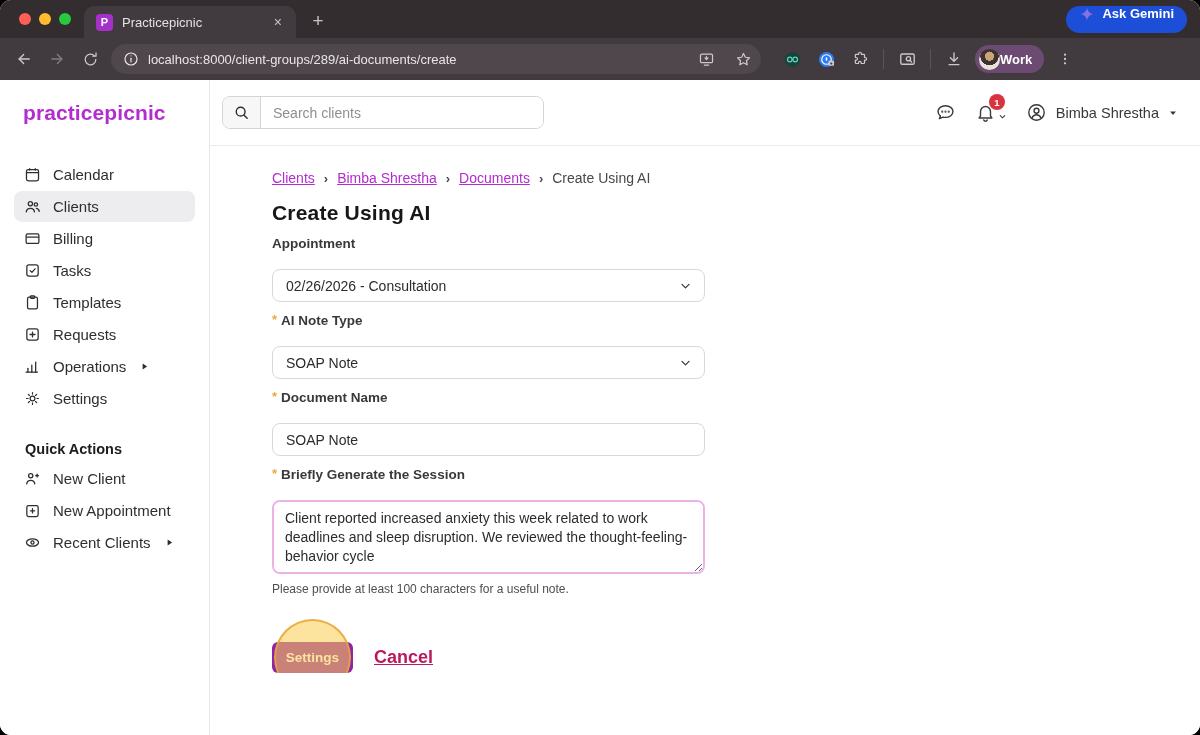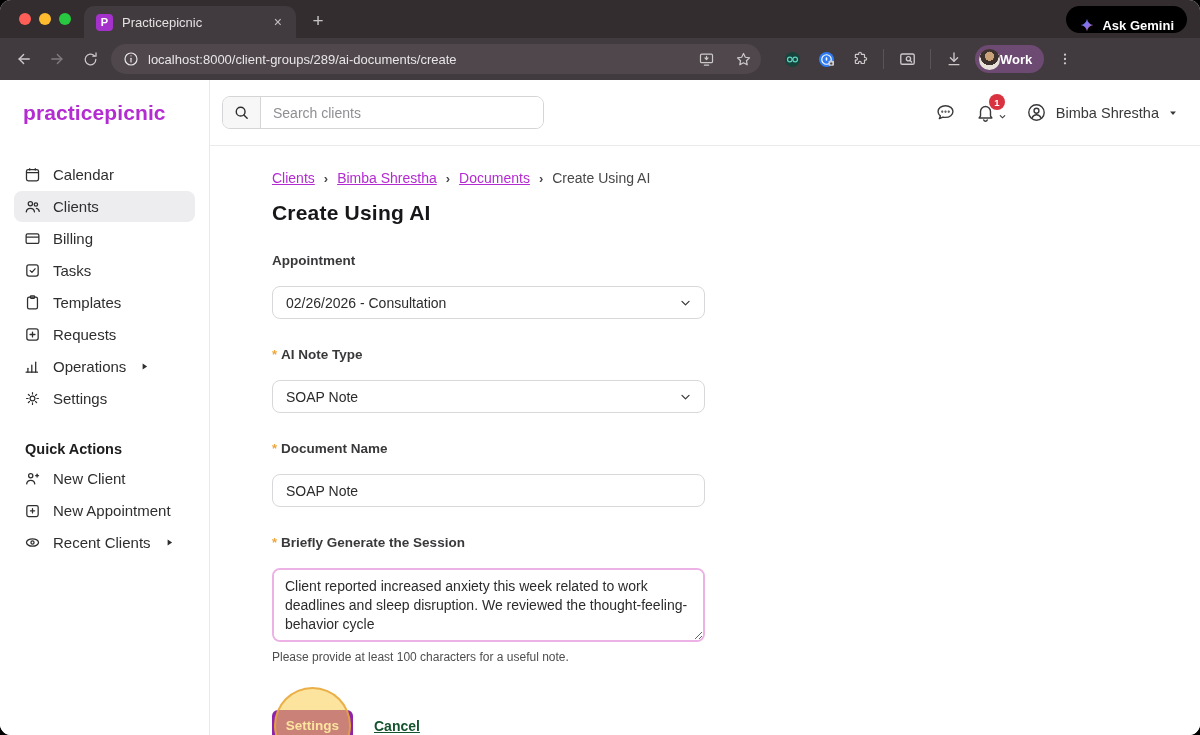--- a/index.html
+++ b/index.html
@@ -32,21 +32,21 @@
     display: flex; align-items: center; justify-content: center; flex-shrink: 0;
   }
   .tab-title { flex: 1; white-space: nowrap; overflow: hidden; }
   .tab-close { color: #c6c2c4; font-size: 14px; line-height: 1; padding: 2px 4px; border-radius: 4px; }
   .newtab {
     width: 28px; height: 28px; margin: 0 0 3px 8px; color: #c6c2c4; font-size: 19px;
     display: flex; align-items: center; justify-content: center; border-radius: 50%;
   }
   .gemini-pill {
     position: absolute; right: 13px; top: 6px; height: 27px; border-radius: 14px;
-    background: #000000; color: #fff; display: flex; align-items: flex-end; gap: 7px;
+    background: #1d4ed8; color: #fff; display: flex; align-items: flex-start; gap: 7px;
     padding: 0 13px; font-size: 13px; font-weight: 600;
   }
   .toolbar {
     height: 42px; background: #413a3e; flex-shrink: 0;
     display: flex; align-items: center; padding: 0 8px; gap: 1px;
   }
   .tb-btn {
     width: 32px; height: 32px; border-radius: 50%; color: #cdc9cb;
     display: flex; align-items: center; justify-content: center; flex-shrink: 0;
   }
@@ -112,22 +112,22 @@
   
   .content { padding: 24px 0 0 62px; overflow: hidden; }
   .breadcrumb { display: flex; align-items: center; gap: 9px; font-size: 14px; }
   .crumb-link { color: #b32bd1; text-decoration: underline; font-weight: 500; cursor: pointer; }
   .crumb-sep { color: #48484a; font-size: 13px; font-weight: bold; }
   .crumb-current { color: #48484a; }
   .page-title { margin-top: 15px; font-size: 21px; font-weight: bold; color: #17171a; letter-spacing: 0.2px; }
 
   .form { width: 433px; }
   .field-label {
-    margin-top: 28px; font-size: 13.5px; font-weight: bold; color: #39393b;
-    display: flex; gap: 4px; align-items: flex-end;
+    margin-top: 11px; font-size: 13.5px; font-weight: bold; color: #39393b;
+    display: flex; gap: 4px; align-items: center;
   }
   .req { color: #eda73c; font-size: 13px; line-height: 1.1; }
   .control { margin-top: 18px; position: relative; }
   .select {
     width: 100%; height: 33px; border: 1px solid #d8d8da; border-radius: 8px; background: #fff;
     font-size: 14px; color: #2c2c2e; padding: 0 34px 0 13px; display: flex; align-items: center;
     cursor: default;
   }
   .chevron { position: absolute; right: 13px; top: 50%; transform: translateY(-50%); color: #3b3b3d; display: flex; }
   .text-input {
@@ -145,21 +145,21 @@
   .generate-btn {
     position: relative; width: 81px; height: 31px; background: #8e24a8; border: none;
     border-radius: 6px; color: #fff; font-size: 13.5px; font-weight: bold;
     font-family: inherit; cursor: pointer;
   }
   .click-circle {
     position: absolute; left: 2px; top: -23px; width: 77px; height: 77px; border-radius: 50%;
     background: rgba(250, 205, 80, 0.55); border: 2px solid rgba(232, 166, 56, 0.85);
     pointer-events: none; z-index: 3;
   }
-  .cancel-link { color: #14532d; text-decoration: underline; font-size: 14px; font-weight: 600; cursor: pointer; text-align: center; }
+  .cancel-link { color: #be185d; text-decoration: underline; font-size: 18px; font-weight: 600; cursor: pointer; text-align: center; }
 
   svg { display: block; }
 </style>
 </head>
 <body>
 
 <div class="window">
 
   <div class="tabstrip">
     <div class="traffic">

